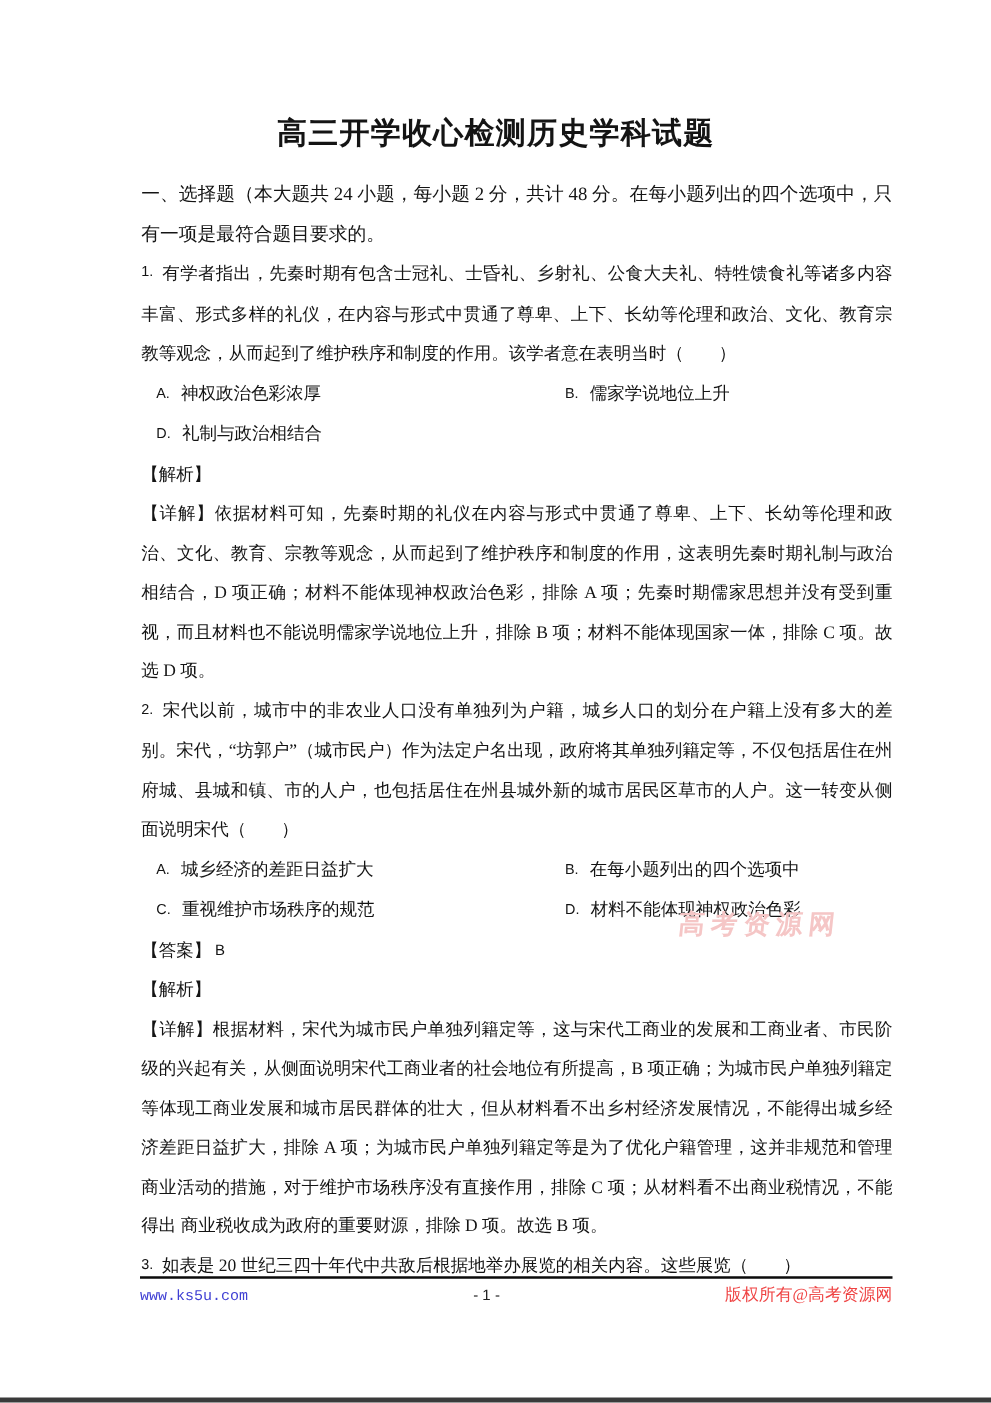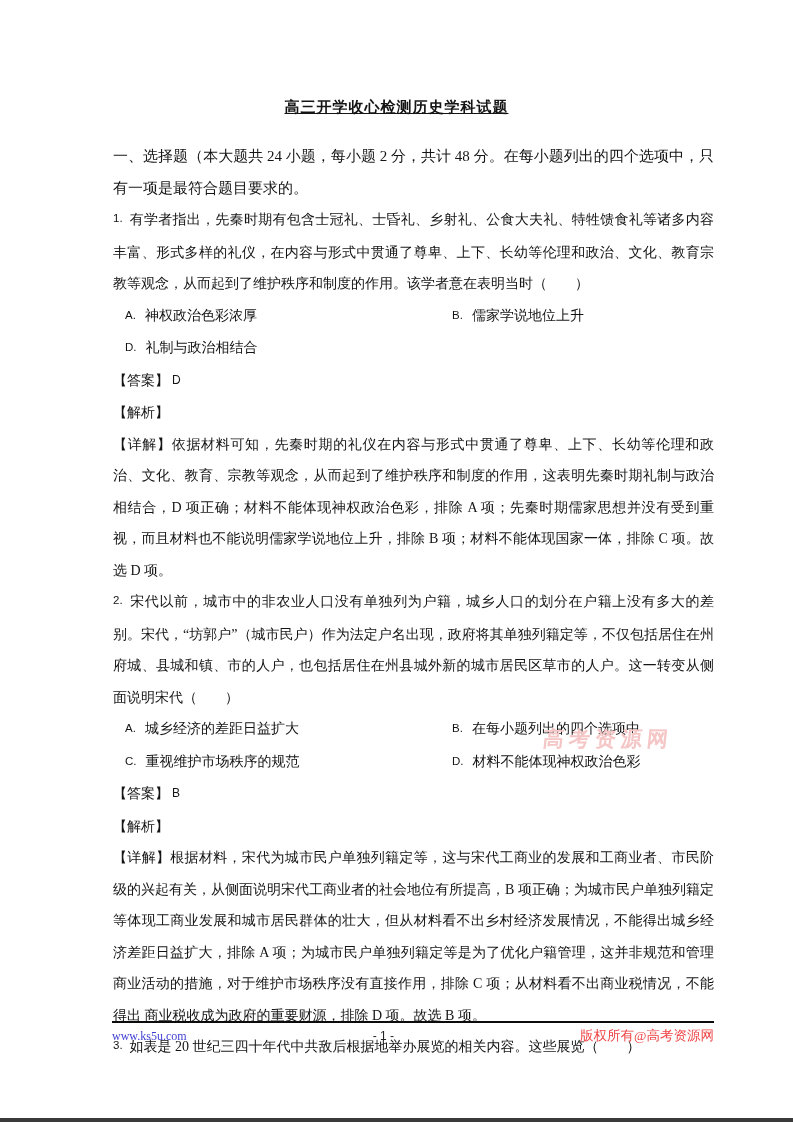--- a/index.html
+++ b/index.html
@@ -8,26 +8,25 @@
     background:#ffffff;
     font-family:"Liberation Serif","DejaVu Serif",serif;
     color:#141414;
     position:relative;
     overflow:hidden;
   }
   .page { position:absolute; inset:0; }
 
   .title {
     margin:92px 0 0 0;
-    font-size:15px;
+    font-size:24px;
     font-weight:bold;
     text-align:center;
     line-height:30px;
     letter-spacing:1px;
-    text-decoration:underline;
   }
 
   .content {
     position:absolute;
     left:113px;
     top:141px;
     width:601px;
   }
 
   .content p { margin:0; font-size:14px; line-height:31.5px; text-align:justify; }
@@ -79,21 +78,21 @@
   }
   .footer {
     position:absolute;
     left:112px; top:1027px;
     width:602px;
     display:flex;
     justify-content:space-between;
     align-items:baseline;
   }
   .site {
-    font-family:Liberation Serif, serif;
+    font-family:Liberation Mono, monospace;
     font-size:12px;
     color:#3f3fd3;
     text-decoration:none;
   }
   .pageno {
     font-family:"Liberation Sans",sans-serif;
     font-size:12px;
     color:#222222;
   }
   .copyright {
@@ -120,21 +119,20 @@
     <p class="section-heading">一、选择题（本大题共 24 小题，每小题 2 分，共计 48 分。在每小题列出的四个选项中，只有一项是最符合题目要求的。</p>
 
     <p class="stem"><span class="qnum">1.</span><span>有学者指出，先秦时期有包含士冠礼、士昏礼、乡射礼、公食大夫礼、特牲馈食礼等诸多内容丰富、形式多样的礼仪，在内容与形式中贯通了尊卑、上下、长幼等伦理和政治、文化、教育宗教等观念，从而起到了维护秩序和制度的作用。该学者意在表明当时（　　）</span></p>
 
     <div class="opts">
       <div class="opt"><span class="letter">A.</span><span>神权政治色彩浓厚</span></div>
       <div class="opt"><span class="letter">B.</span><span>儒家学说地位上升</span></div>
       <div class="opt"><span class="letter">D.</span><span>礼制与政治相结合</span></div>
     </div>
 
-    <p><span>【答案】</span><span class="latin">D</span></p>
     <p>【解析】</p>
     <p><span>【详解】</span><span>依据材料可知，先秦时期的礼仪在内容与形式中贯通了尊卑、上下、长幼等伦理和政治、文化、教育、宗教等观念，从而起到了维护秩序和制度的作用，这表明先秦时期礼制与政治相结合，D 项正确；材料不能体现神权政治色彩，排除 A 项；先秦时期儒家思想并没有受到重视，而且材料也不能说明儒家学说地位上升，排除 B 项；材料不能体现国家一体，排除 C 项。故选 D 项。</span></p>
 
     <p class="stem"><span class="qnum">2.</span><span>宋代以前，城市中的非农业人口没有单独列为户籍，城乡人口的划分在户籍上没有多大的差别。宋代，“坊郭户”（城市民户）作为法定户名出现，政府将其单独列籍定等，不仅包括居住在州府城、县城和镇、市的人户，也包括居住在州县城外新的城市居民区草市的人户。这一转变从侧面说明宋代（　　）</span></p>
 
     <div class="opts">
       <div class="opt"><span class="letter">A.</span><span>城乡经济的差距日益扩大</span></div>
       <div class="opt"><span class="letter">B.</span><span>在每小题列出的四个选项中</span></div>
       <div class="opt"><span class="letter">C.</span><span>重视维护市场秩序的规范</span></div>
       <div class="opt"><span class="letter">D.</span><span>材料不能体现神权政治色彩</span></div>

